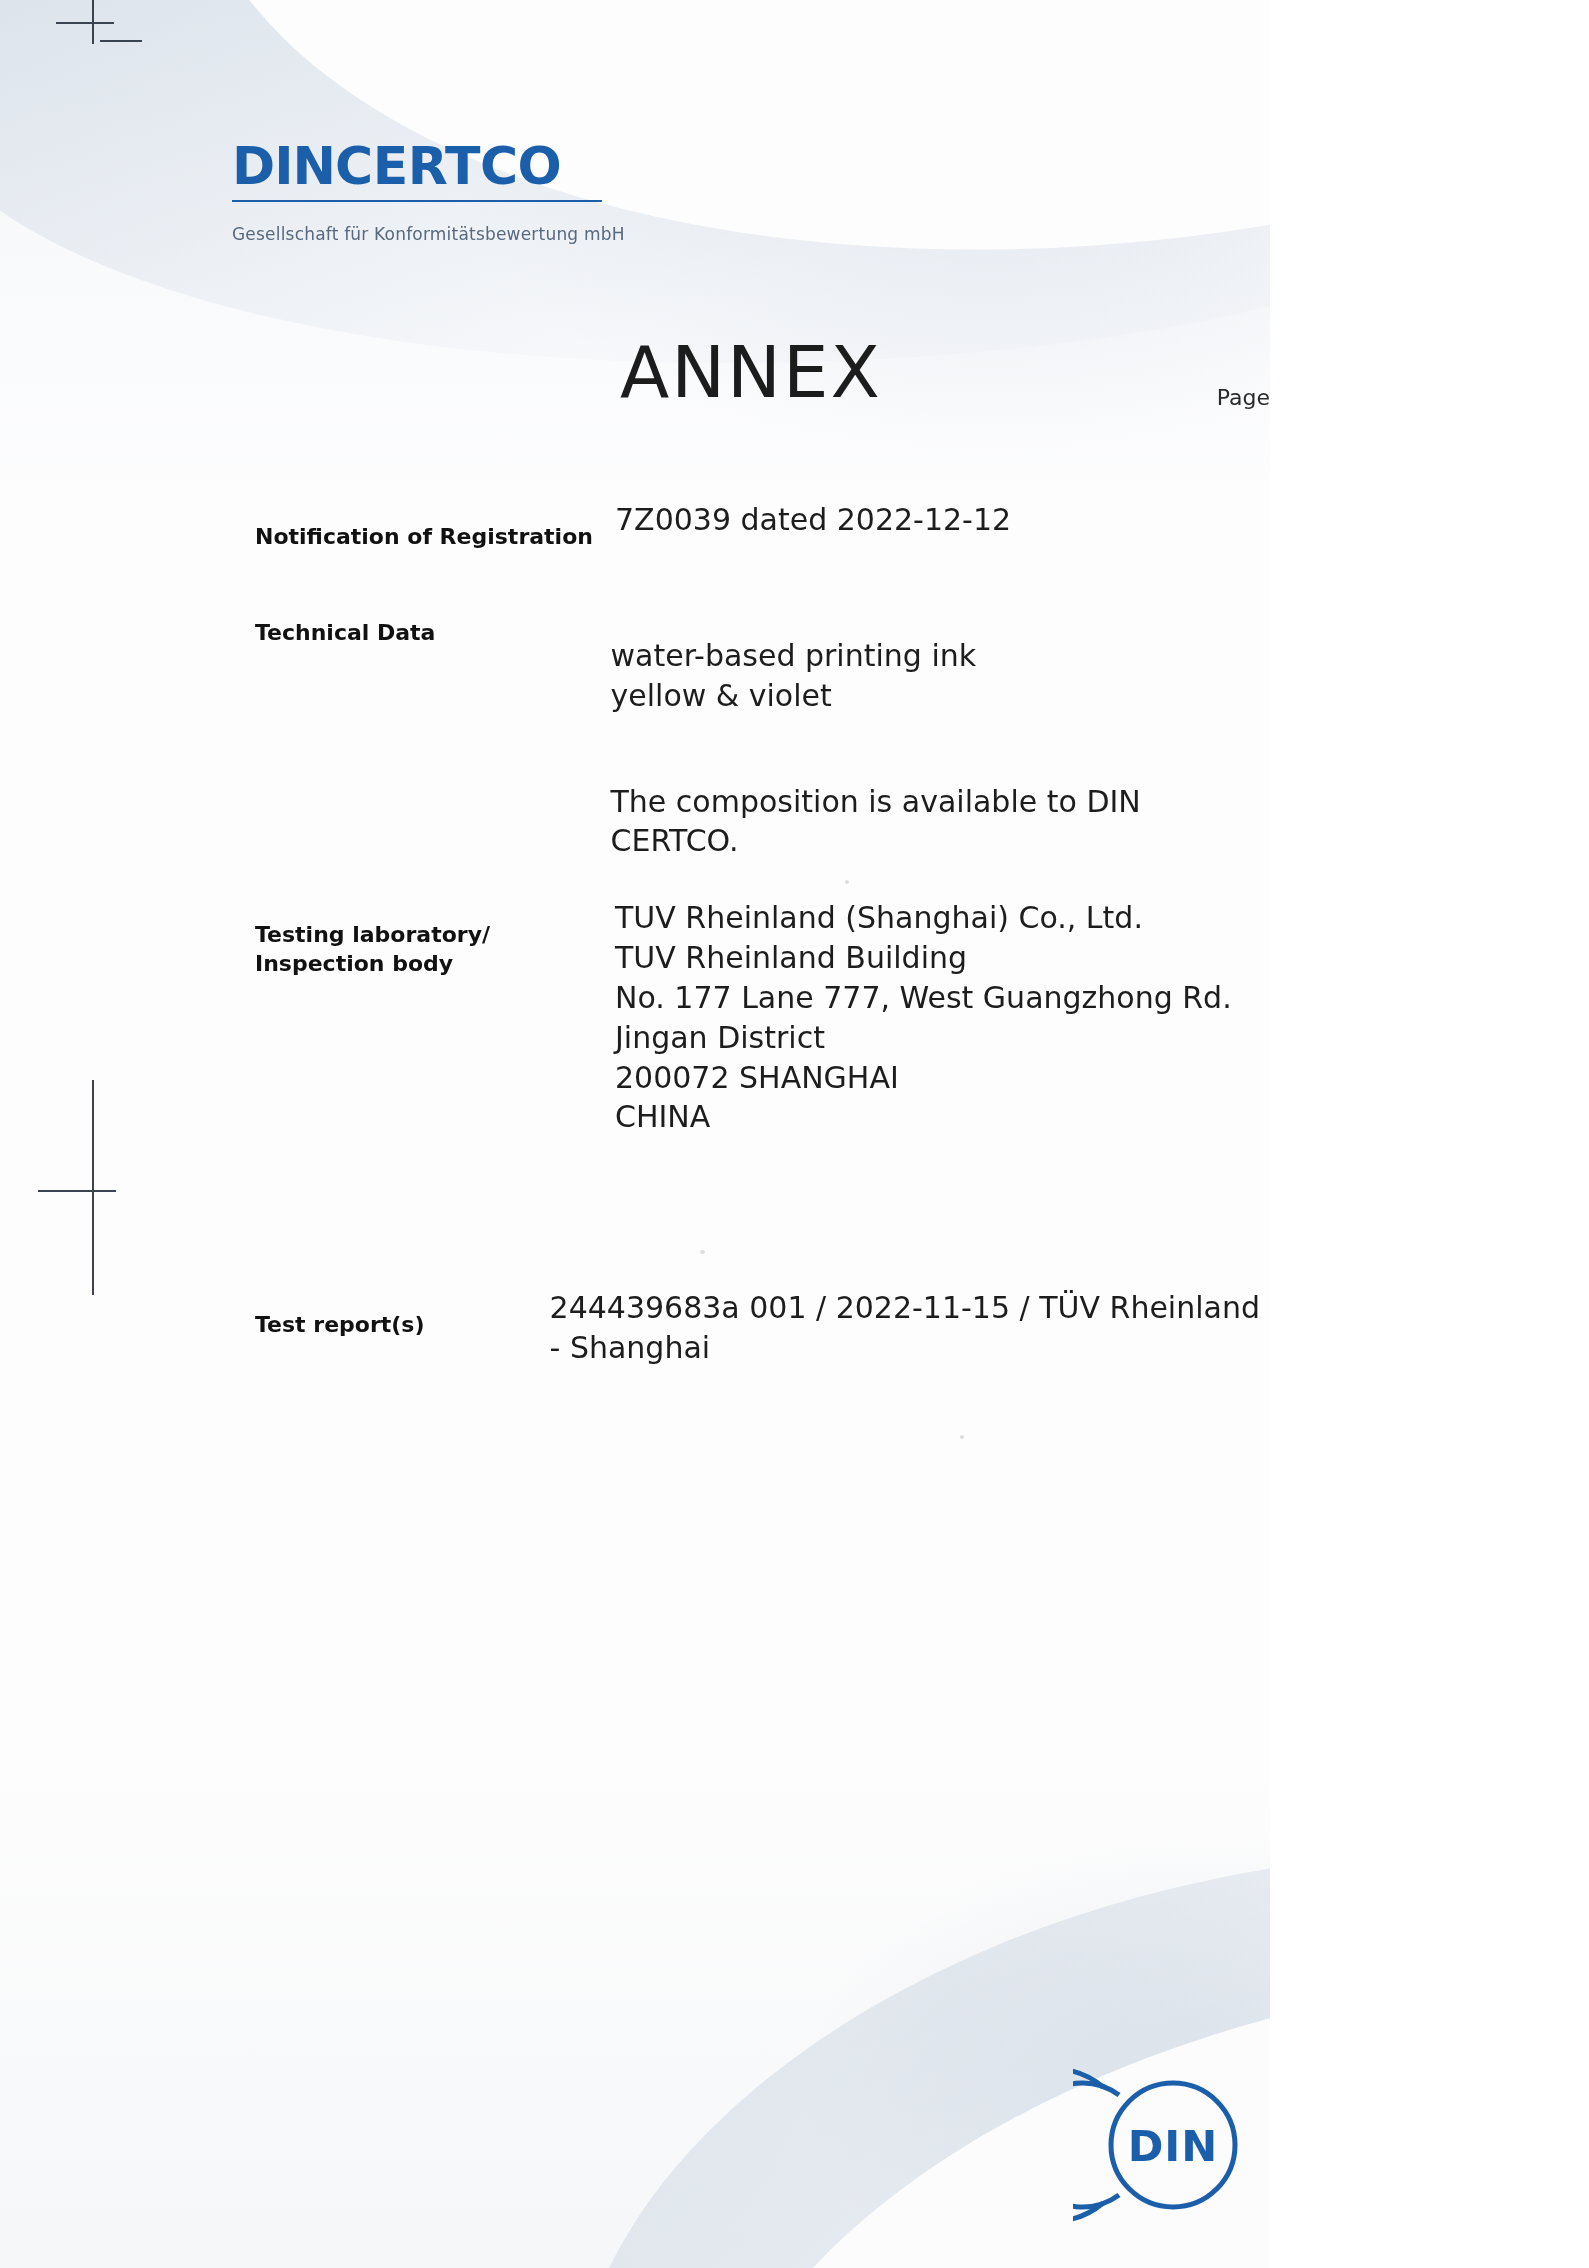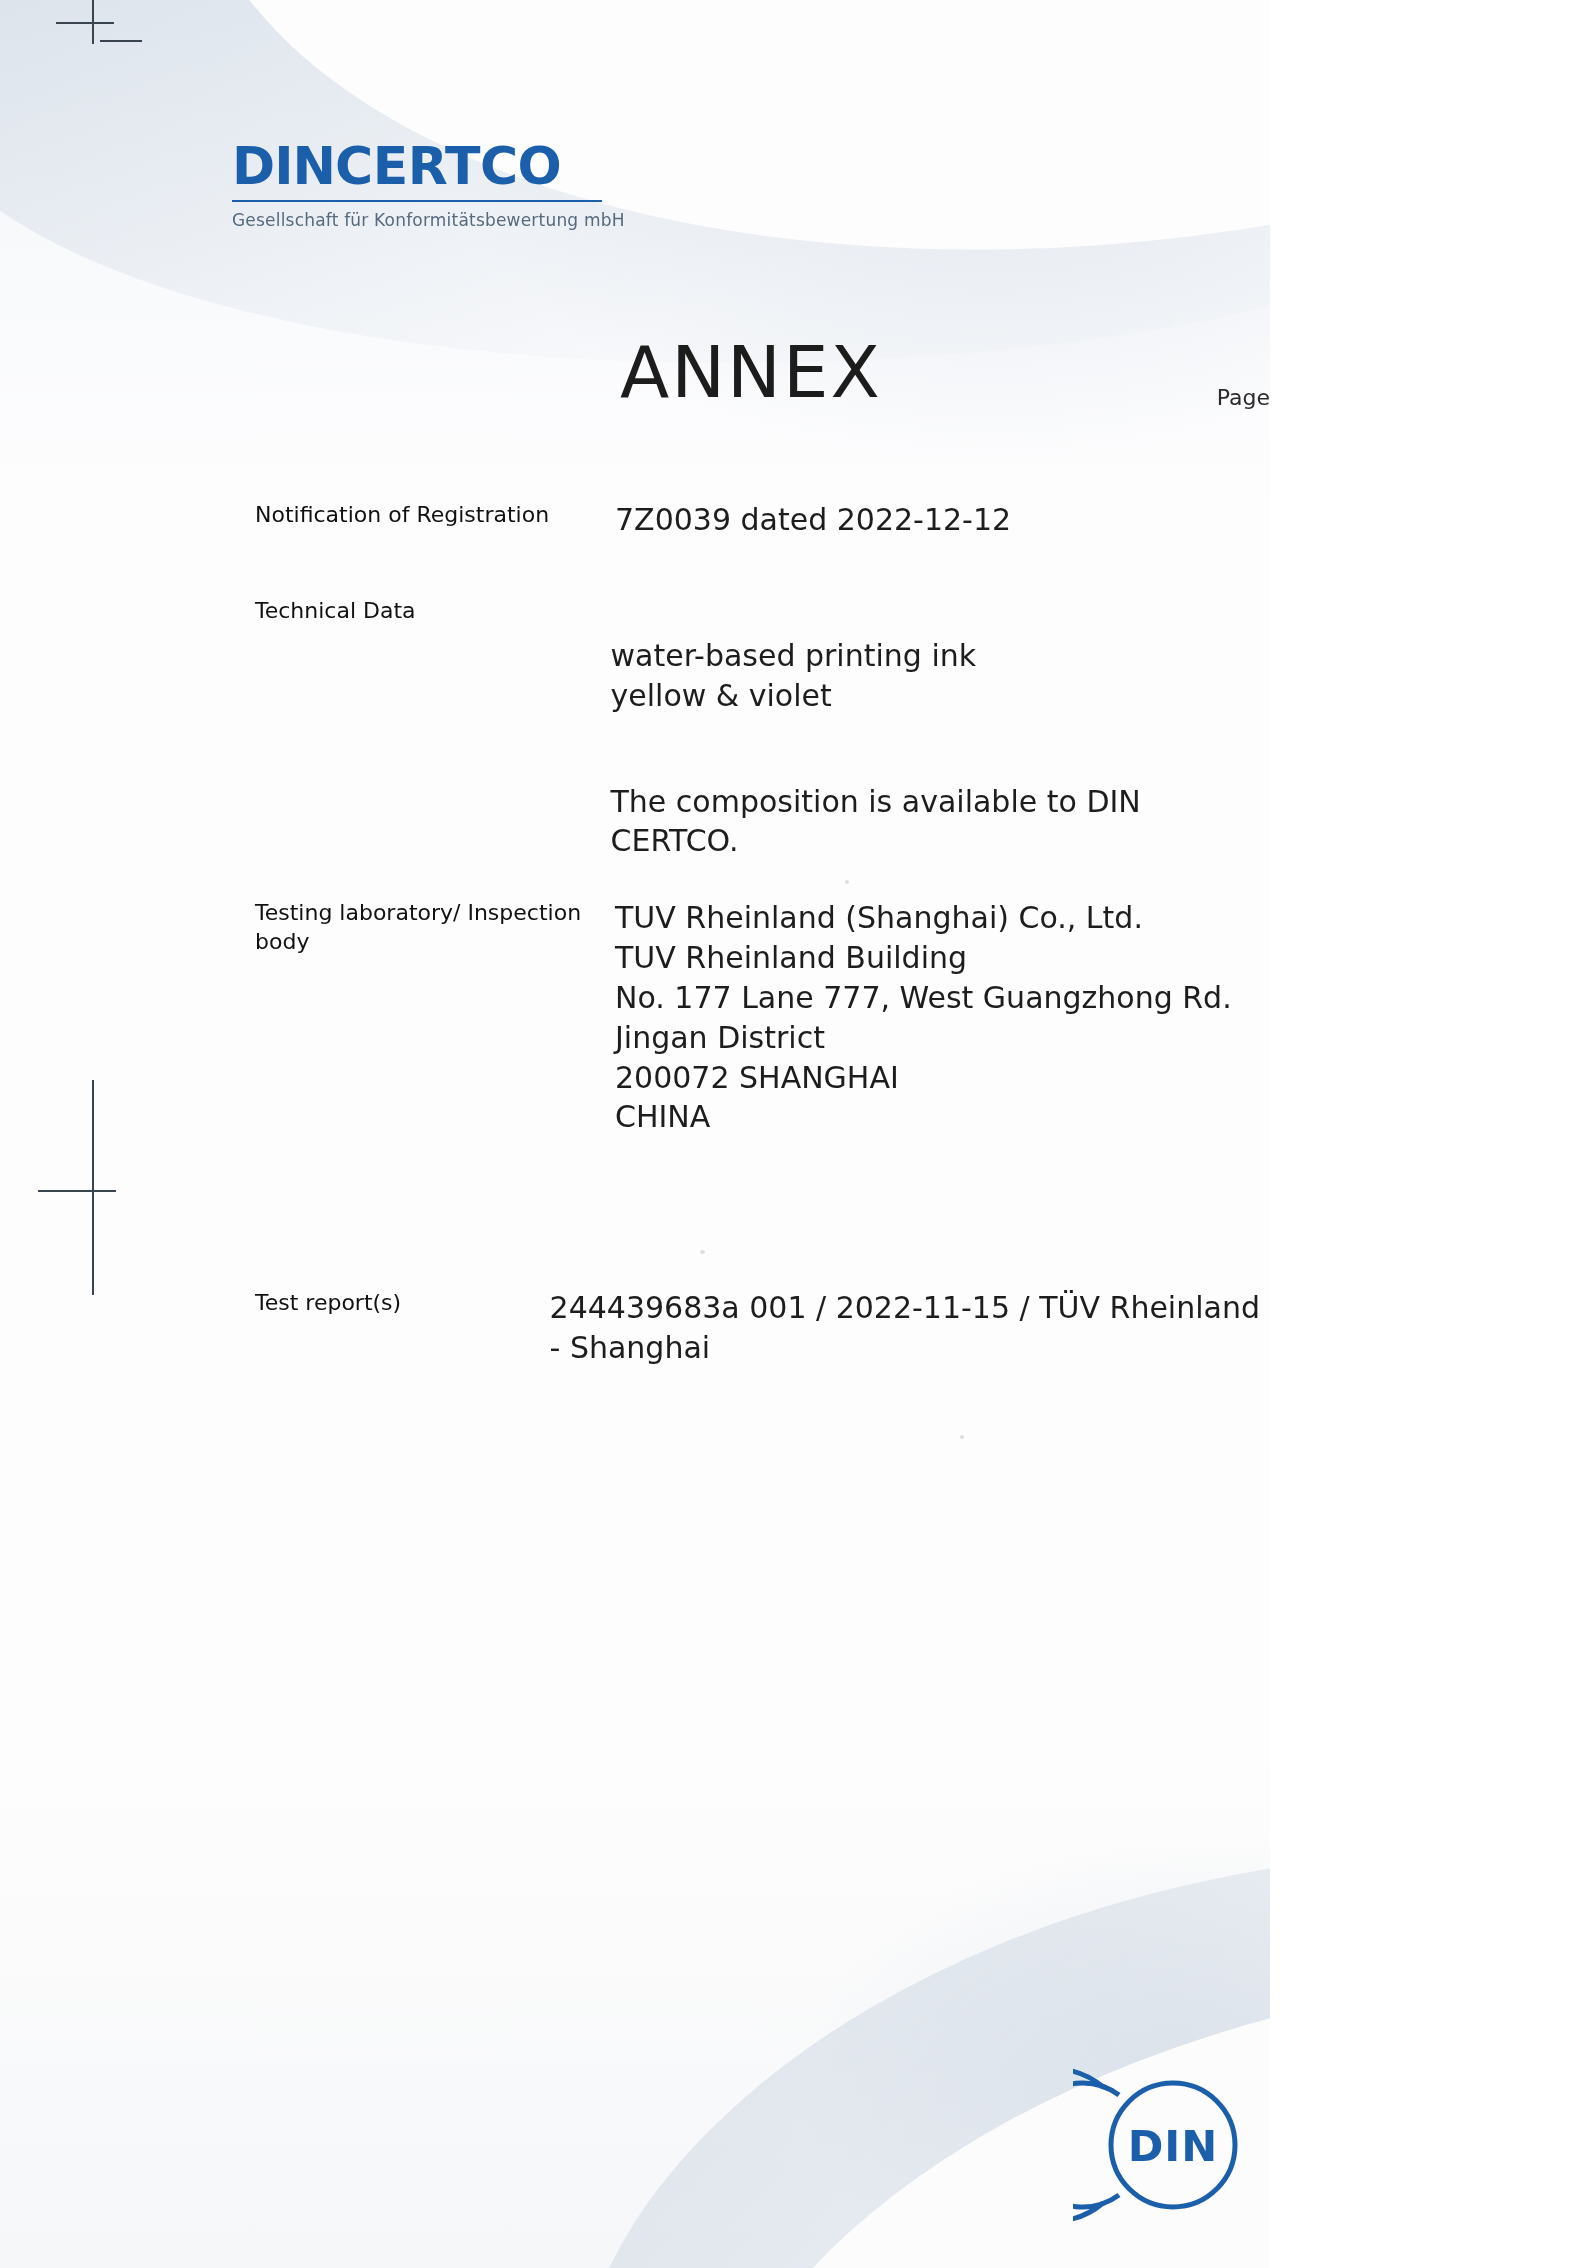--- a/index.html
+++ b/index.html
@@ -95,21 +95,21 @@
   .logo-text .part2 {
     letter-spacing: -0.5px;
   }
   .logo-rule {
     margin-top: 8px;
     width: 370px;
     height: 2px;
     background: #1b5faa;
   }
   .logo-sub {
-    margin-top: 8px;
+    margin-top: 22px;
     font-size: 17px;
     color: #56697e;
     letter-spacing: 0.2px;
     white-space: nowrap;
   }
 
   .annex-title {
     position: absolute;
     left: 620px;
     top: 330px;
@@ -132,23 +132,24 @@
     top: 0;
     width: 100%;
   }
   .row {
     position: absolute;
     display: flex;
   }
   .label {
     width: 360px;
     font-size: 22px;
-    font-weight: 400;
+    font-weight: 700;
     color: #111111;
     line-height: 1.32;
+    margin-top: 22px;
   }
   .value {
     font-size: 30px;
     color: #1d1d1d;
     line-height: 1.33;
     white-space: pre-line;
   }
   .value .para + .para { margin-top: 26px; }
 
   .row-notification { left: 255px; top: 500px; }

